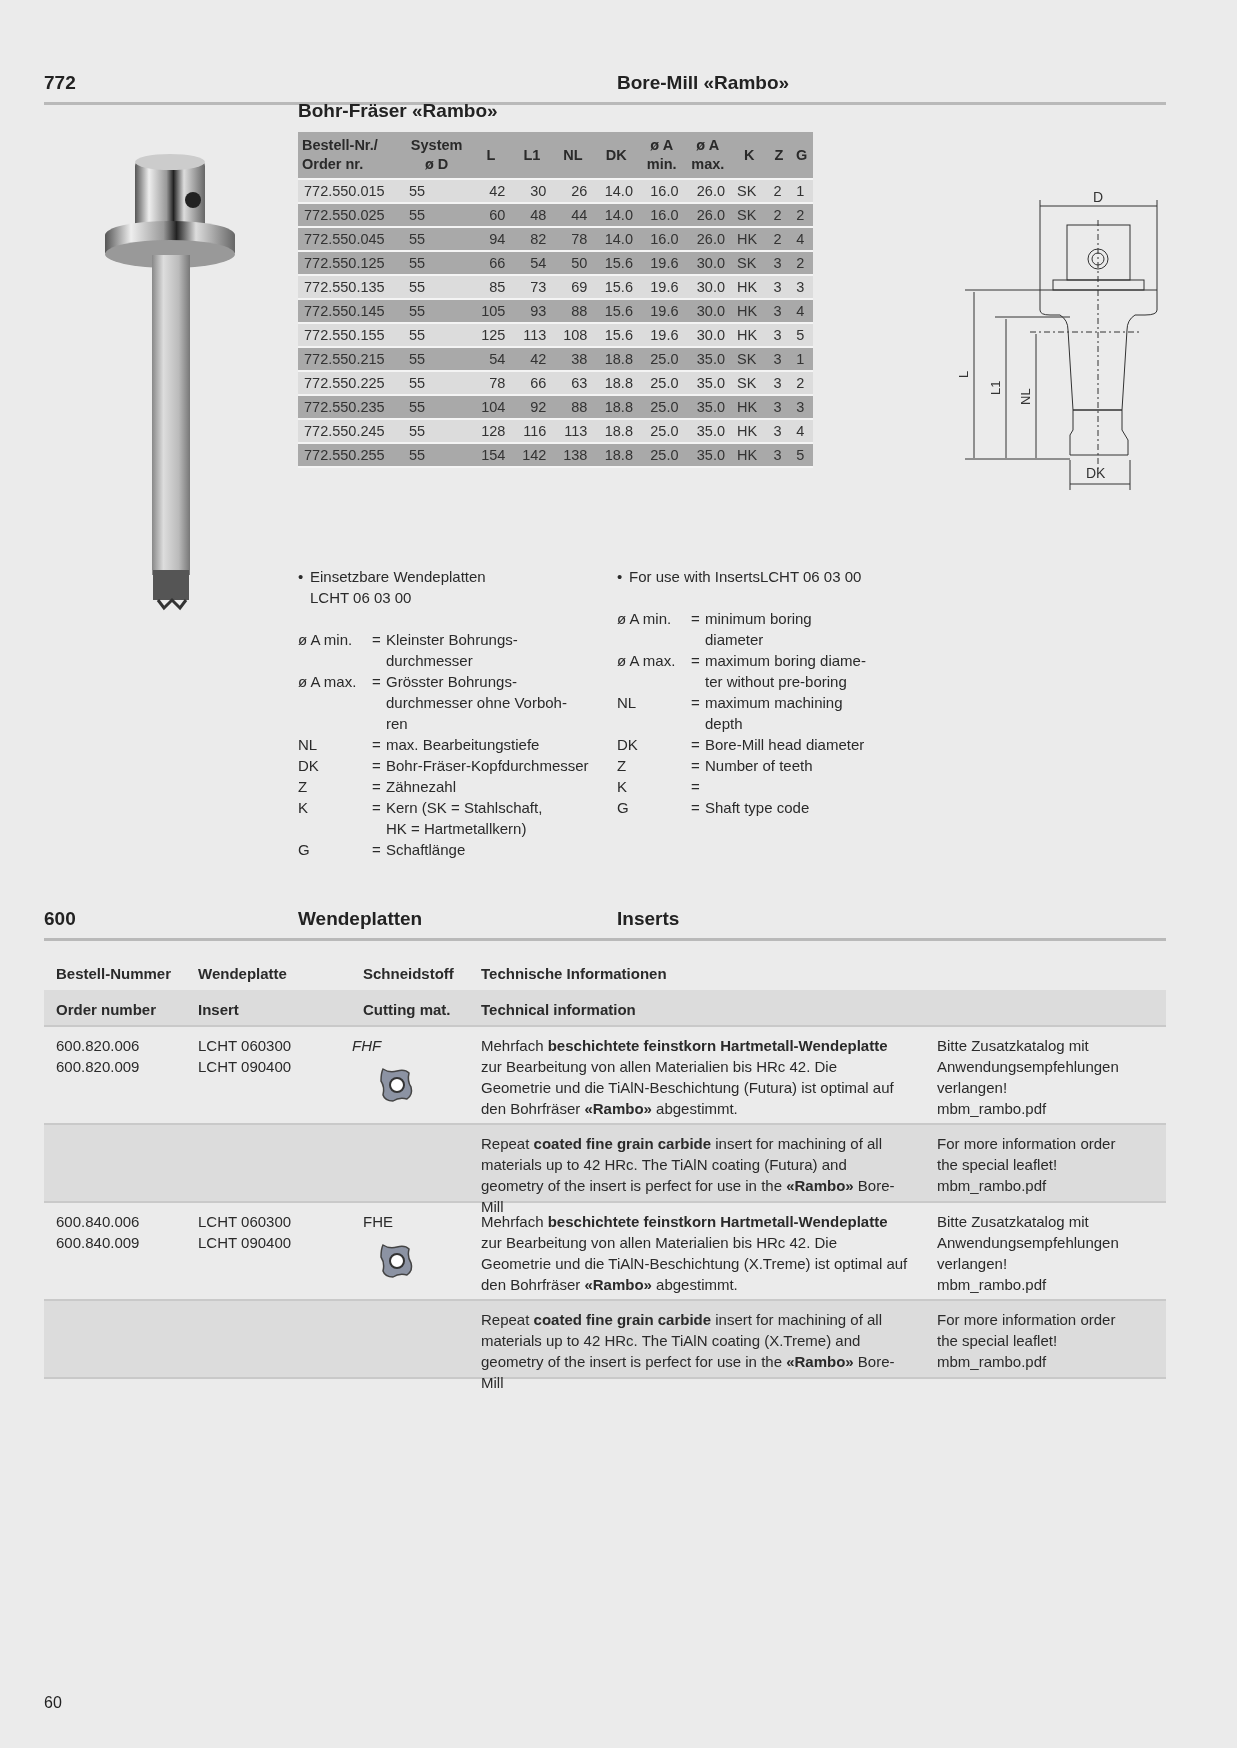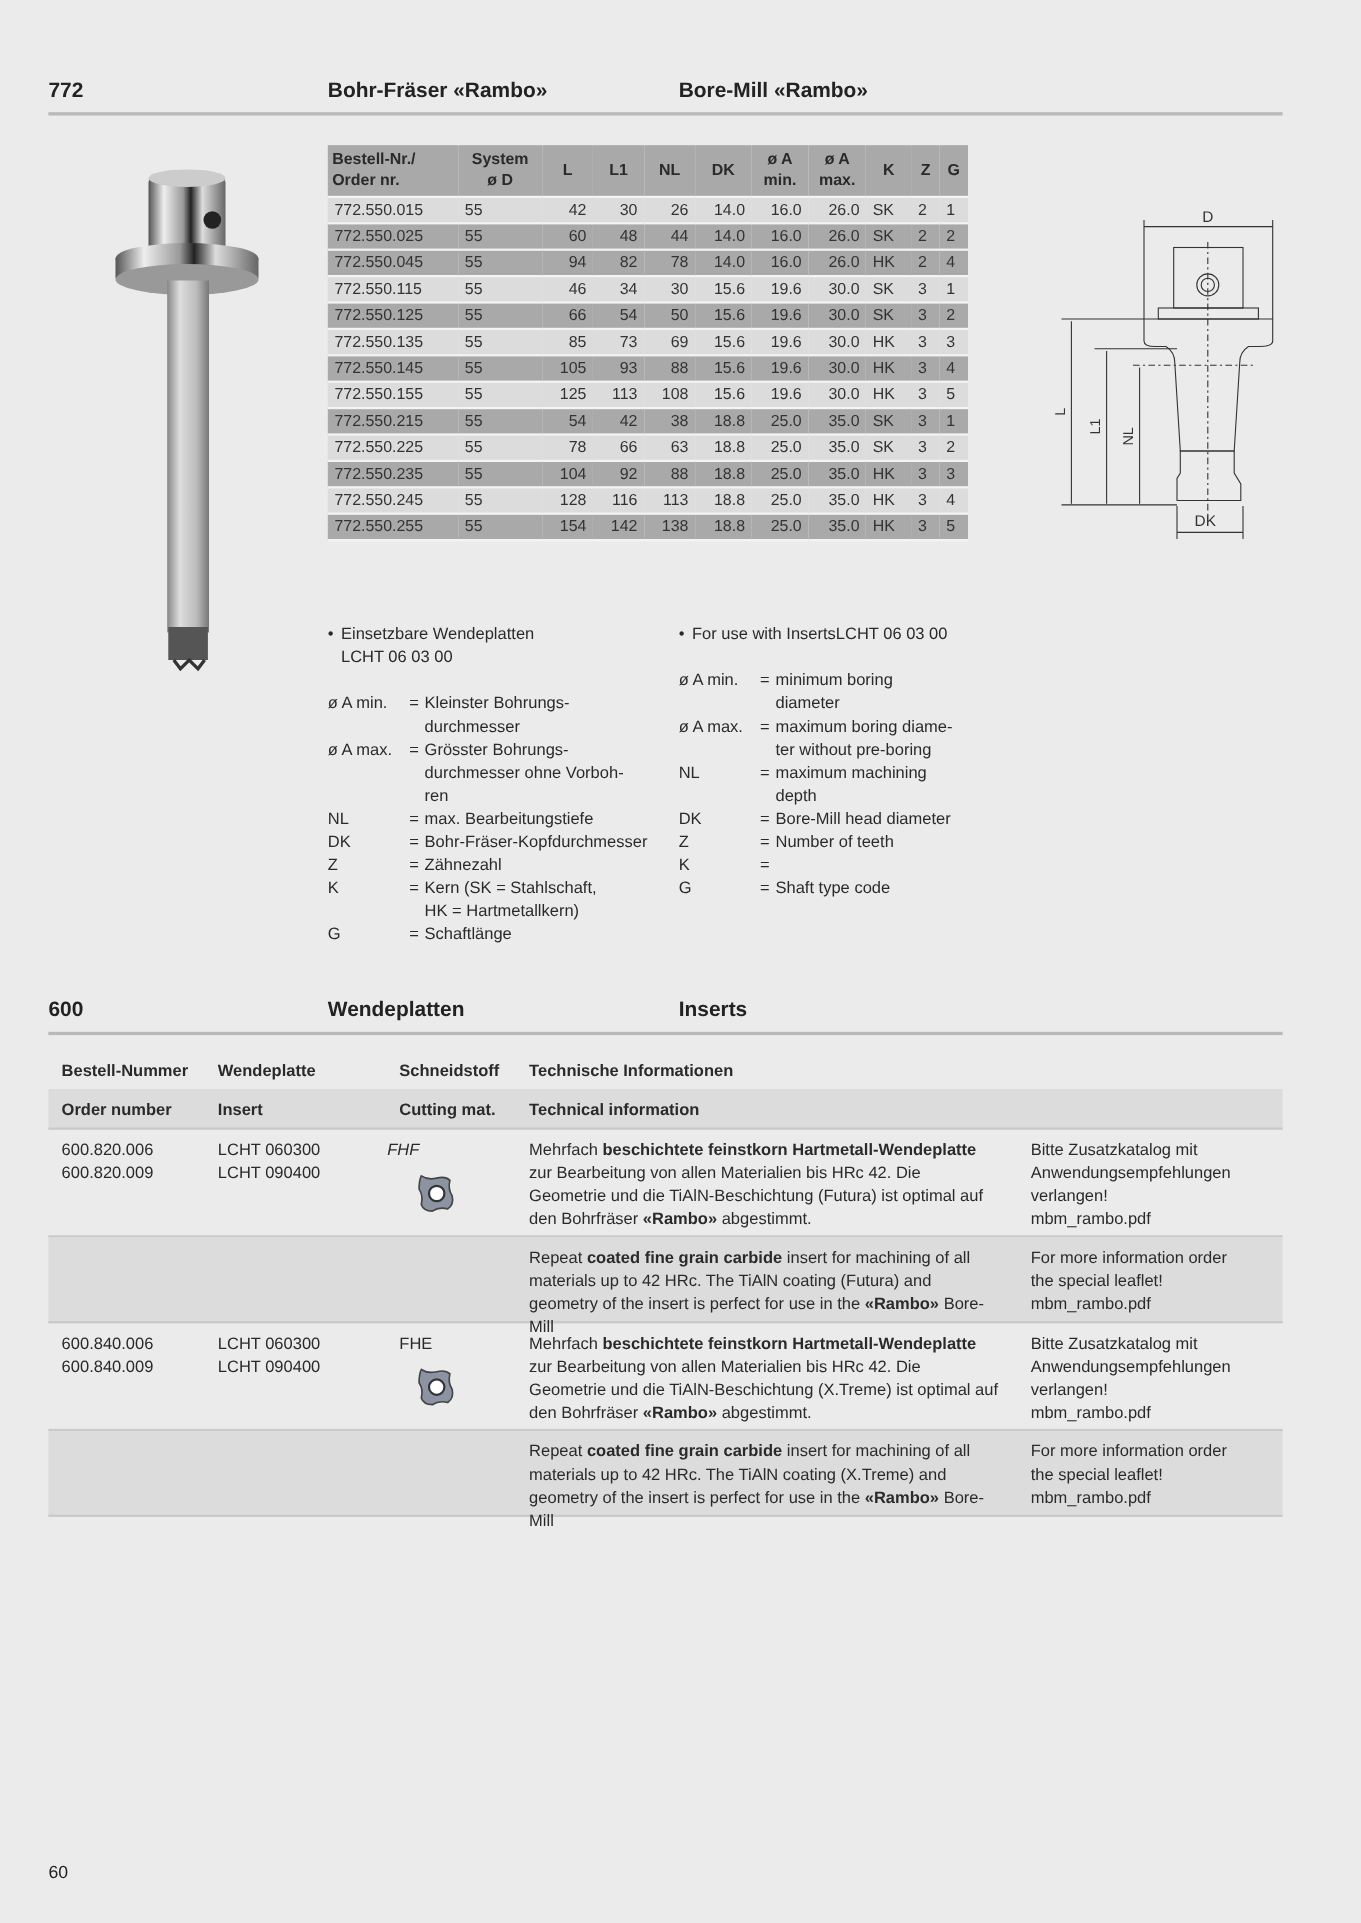--- a/index.html
+++ b/index.html
@@ -1,21 +1,21 @@
 <!DOCTYPE html>
 <html><head>
 <meta charset="utf-8">
 <style>
   html,body{margin:0;padding:0;}
   body{width:1237px;height:1748px;background:#ebebeb;font-family:"Liberation Sans",sans-serif;color:#222;position:relative;overflow:hidden;}
   .abs{position:absolute;}
   .sec-head{position:absolute;left:44px;width:1122px;height:40px;border-bottom:3px solid #b9b9b9;font-weight:bold;font-size:19px;}
   .sec-head span{position:absolute;top:10px;}
   
-  table.spec{position:absolute;left:298px;top:132px;width:582px;border-collapse:collapse;font-size:14.5px;}
+  table.spec{position:absolute;left:298px;top:132px;width:515px;border-collapse:collapse;font-size:14.5px;}
   table.spec th{background:#a9a9a9;font-weight:bold;color:#2a2a2a;padding:2px 4px;line-height:19px;height:42px;vertical-align:middle;border-bottom:2px solid #f4f4f4;}
   table.spec td{padding:0 6px;height:22px;line-height:22px;border-bottom:2px solid #f4f4f4;color:#333;}
   table.spec tr.odd td{background:#dcdcdc;}
   table.spec tr.even td{background:#a9a9a9;}
   table.spec td.c{text-align:left;}
   table.spec td.r{text-align:right;}
   table.spec td.l{text-align:left;}
   
   .legend{position:absolute;font-size:15px;line-height:21px;color:#2a2a2a;}
   .legend .row{display:flex;}
@@ -28,21 +28,21 @@
   .ins{position:absolute;left:44px;width:1122px;font-size:15px;line-height:21px;color:#2a2a2a;}
   .ins .cell{position:absolute;}
   .ins b{font-weight:bold;}
   .page-num{position:absolute;left:44px;top:1694px;font-size:16px;}
 </style>
 </head>
 <body>
 
 <div class="sec-head" style="top:62px;">
   <span style="left:0;">772</span>
-  <span style="left:254px;">Bohr-Fräser «Rambo»</span>
+  <span style="left:254px;margin-top:28px;">Bohr-Fräser «Rambo»</span>
   <span style="left:573px;">Bore-Mill «Rambo»</span>
 </div>
 
 <svg class="abs" style="left:100px;top:150px;" width="150" height="465" viewBox="0 0 150 465">
   <defs>
     <linearGradient id="metal" x1="0" x2="1">
       <stop offset="0" stop-color="#555"></stop>
         <stop offset="0.2" stop-color="#eee"></stop>
         <stop offset="0.45" stop-color="#999"></stop>
         <stop offset="0.55" stop-color="#222"></stop>
@@ -119,33 +119,20 @@
         <td class="c">55</td>
         <td class="r">94</td>
         <td class="r">82</td>
         <td class="r">78</td>
         <td class="r">14.0</td>
         <td class="r">16.0</td>
         <td class="r">26.0</td>
         <td class="c">HK</td>
         <td class="c">2</td>
         <td class="c">4</td>
-      </tr>
-      <tr class="odd">
-        <td class="l">772.550.115</td>
-        <td class="c">55</td>
-        <td class="r">46</td>
-        <td class="r">34</td>
-        <td class="r">30</td>
-        <td class="r">15.6</td>
-        <td class="r">19.6</td>
-        <td class="r">30.0</td>
-        <td class="c">SK</td>
-        <td class="c">3</td>
-        <td class="c">1</td>
       </tr>
       <tr class="even">
         <td class="l">772.550.125</td>
         <td class="c">55</td>
         <td class="r">66</td>
         <td class="r">54</td>
         <td class="r">50</td>
         <td class="r">15.6</td>
         <td class="r">19.6</td>
         <td class="r">30.0</td>

